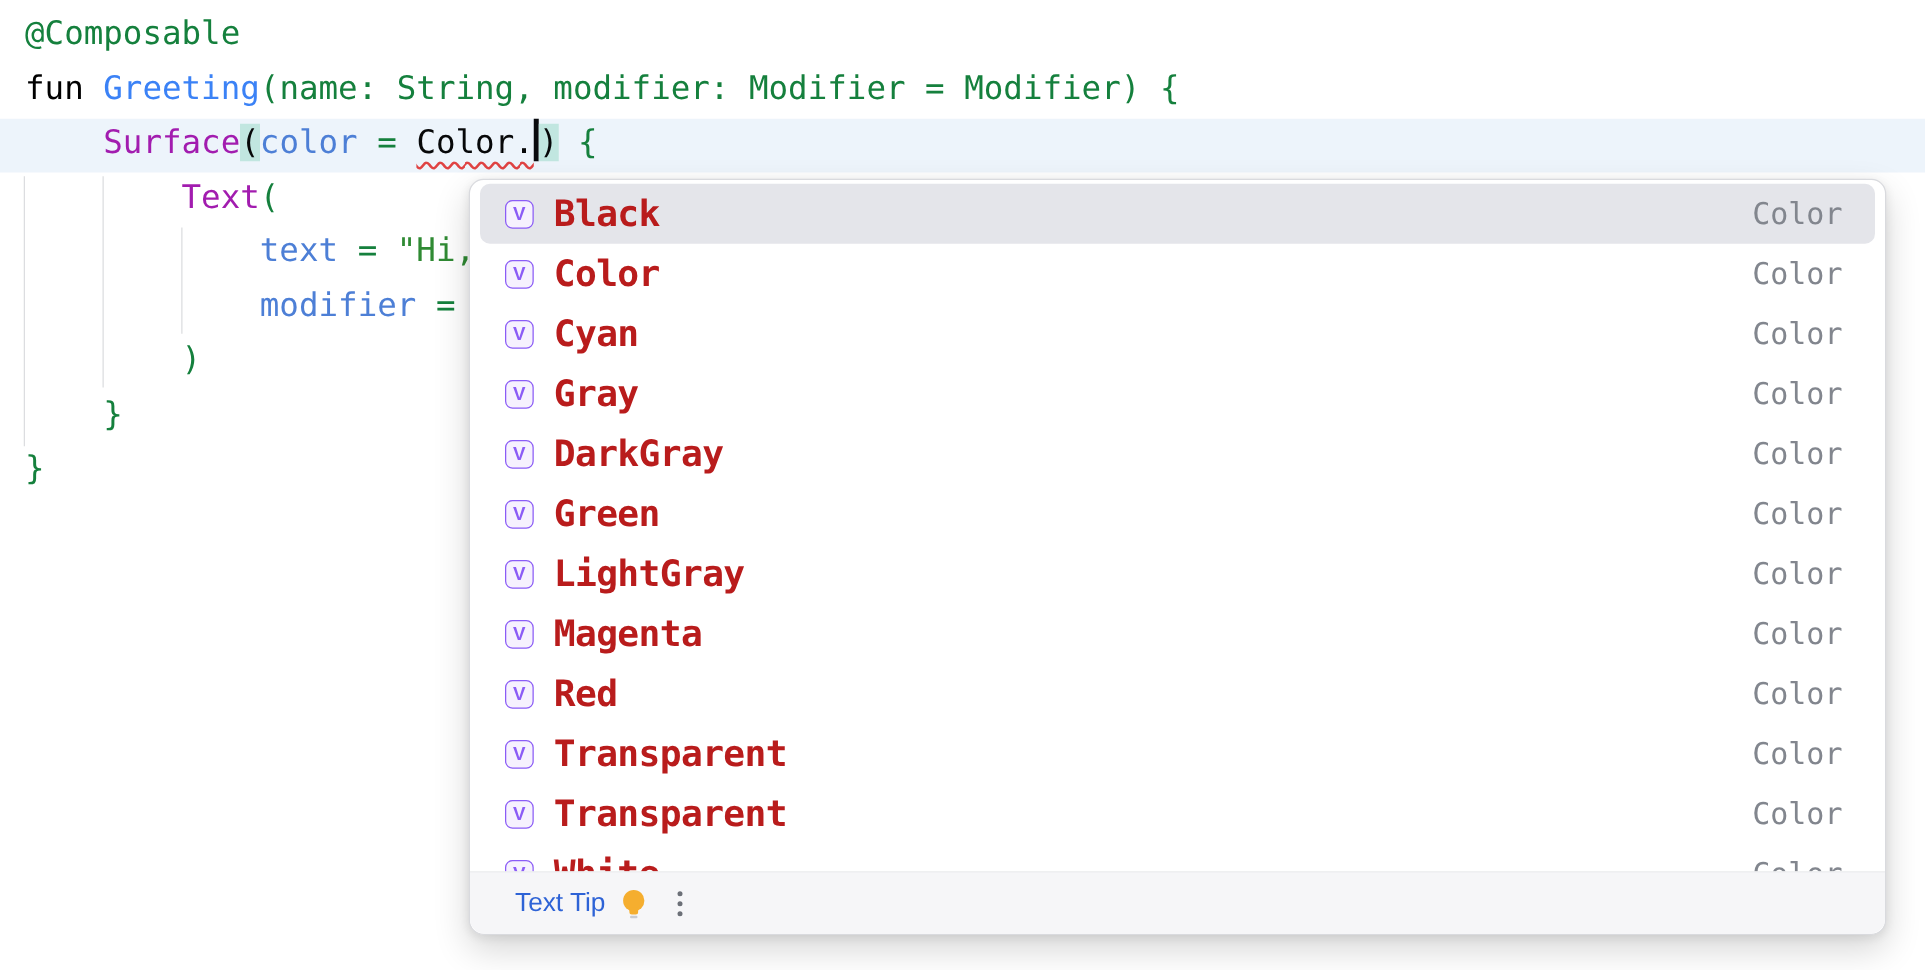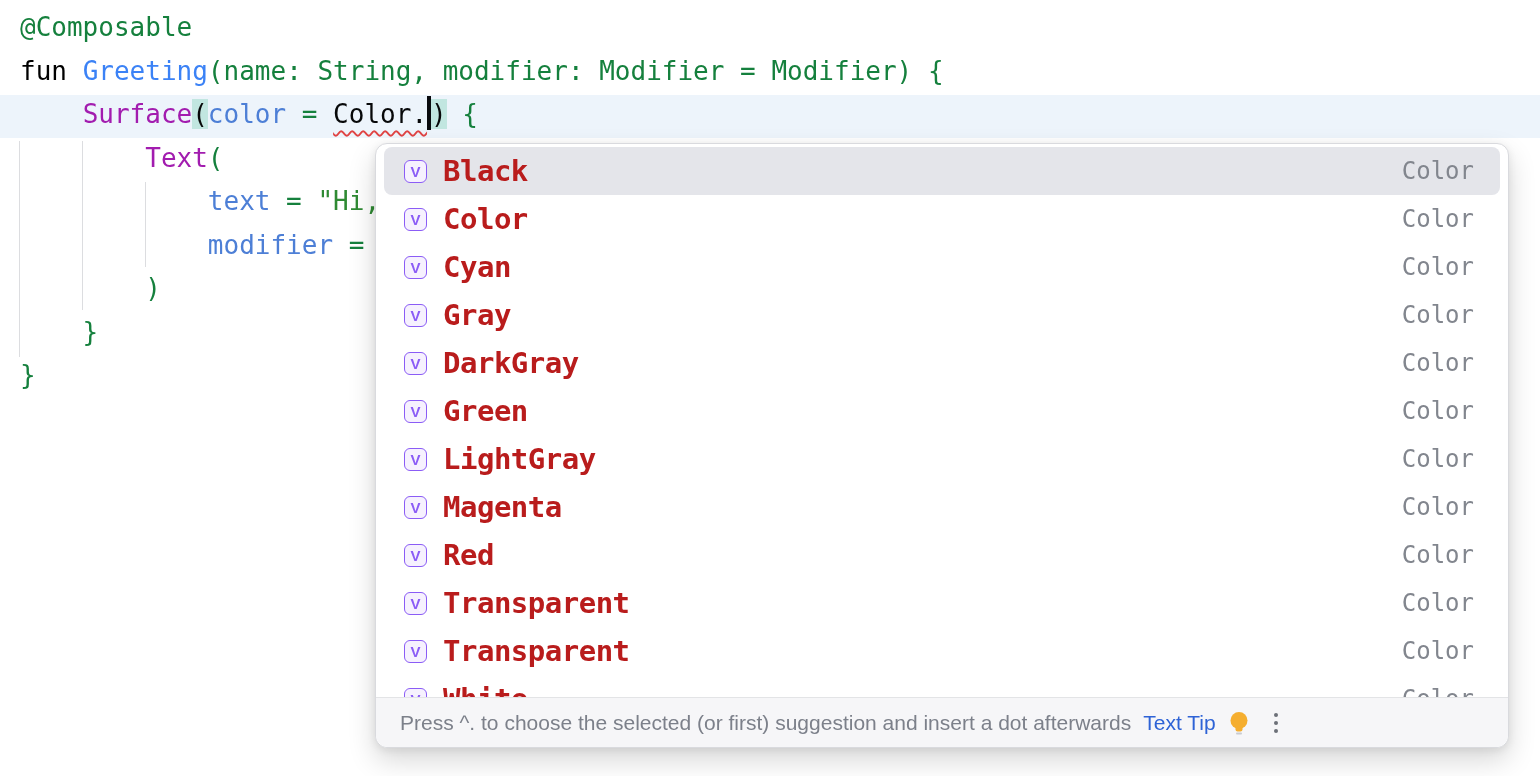--- a/index.html
+++ b/index.html
@@ -132,21 +132,20 @@
         <span class="iname">Transparent</span>
         <span class="itype">Color</span>
       </div>
       <div class="row">
         <span class="vicon">V</span>
         <span class="iname">White</span>
         <span class="itype">Color</span>
       </div>
     </div>
   <div class="hint-bar">
-    <span class="hint-text">Press ^. to choose the selected (or first) suggestion and insert a dot afterwards</span>
     <a class="next-tip">Text Tip</a>
     <span class="bulb">
       <svg width="26" height="26" viewBox="0 0 26 26">
         <circle cx="13" cy="10.5" r="8.5" fill="#f5ae2f"></circle>
         <path d="M9.5 16 h7 v3.5 a2 2 0 0 1 -2 2 h-3 a2 2 0 0 1 -2 -2 z" fill="#f5ae2f"></path>
         <rect x="10" y="22.5" width="6" height="2" rx="1" fill="#c9cbd0"></rect>
       </svg>
     </span>
     <span class="kebab">
         <i></i>

